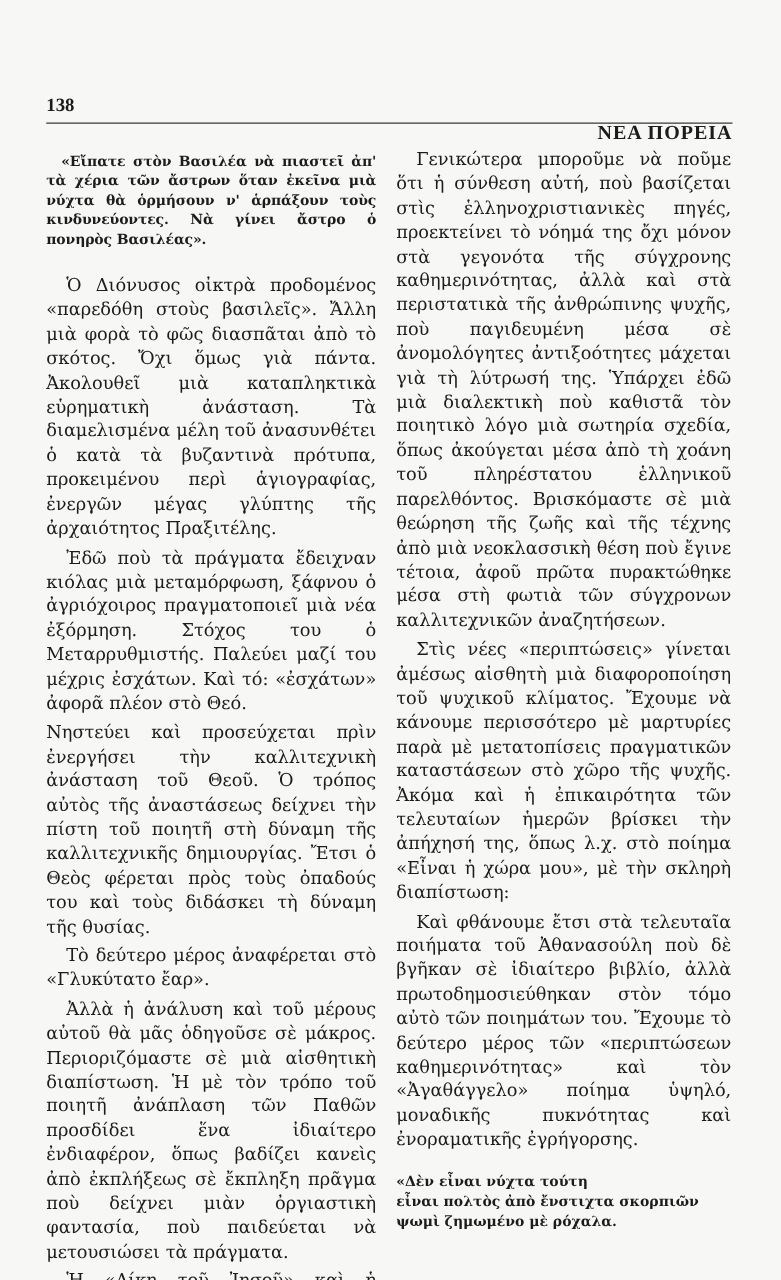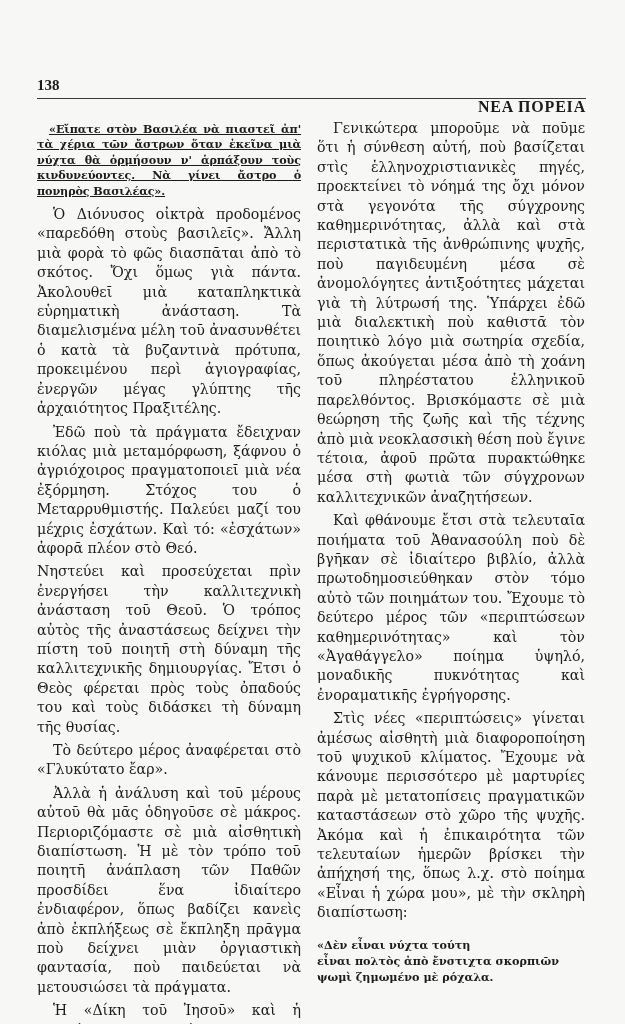--- a/index.html
+++ b/index.html
@@ -27,21 +27,21 @@
     position: absolute; top: 119px;
     font-size: 14.2px; line-height: 19.4px;
     text-align: justify; hyphens: manual;
   }
   .col-left { left: 37px; width: 264px; }
   .col-right { left: 317px; width: 268px; }
   .col p { margin: 0 0 4px 0; text-indent: 16px; }
   .col p.noindent { text-indent: 0; }
   .col p.quote {
     font-size: 11.2px; line-height: 15.4px; font-weight: bold;
-    margin: 3px 0 6px 0; text-indent: 12px; letter-spacing: -0.1px; text-decoration: underline;
+    margin: 3px 0 21px 0; text-indent: 12px; letter-spacing: -0.1px;
   }
   .col p.verse {
     font-size: 11.2px; line-height: 16px; font-weight: bold;
     text-indent: 0; text-align: left; margin-top: 14px; white-space: pre-line;
   }
 </style>
 </head>
 <body>
 
 <div class="page">
@@ -55,19 +55,19 @@
     <p>Ὁ Διόνυσος οἰκτρὰ προδομένος «παρεδόθη στοὺς βασιλεῖς». Ἄλλη μιὰ φορὰ τὸ φῶς διασπᾶται ἀπὸ τὸ σκότος. Ὄχι ὅμως γιὰ πάντα. Ἀκολουθεῖ μιὰ καταπληκτικὰ εὑρηματικὴ ἀνάσταση. Τὰ διαμελισμένα μέλη τοῦ ἀνασυνθέτει ὁ κατὰ τὰ βυζαντινὰ πρότυπα, προκειμένου περὶ ἁγιογραφίας, ἐνεργῶν μέγας γλύπτης τῆς ἀρχαιότητος Πραξιτέλης.</p>
     <p>Ἐδῶ ποὺ τὰ πράγματα ἔδειχναν κιόλας μιὰ μεταμόρφωση, ξάφνου ὁ ἀγριόχοιρος πραγματοποιεῖ μιὰ νέα ἐξόρμηση. Στόχος του ὁ Μεταρρυθμιστής. Παλεύει μαζί του μέχρις ἐσχάτων. Καὶ τό: «ἐσχάτων» ἀφορᾶ πλέον στὸ Θεό.</p>
     <p class="noindent">Νηστεύει καὶ προσεύχεται πρὶν ἐνεργήσει τὴν καλλιτεχνικὴ ἀνάσταση τοῦ Θεοῦ. Ὁ τρόπος αὐτὸς τῆς ἀναστάσεως δείχνει τὴν πίστη τοῦ ποιητῆ στὴ δύναμη τῆς καλλιτεχνικῆς δημιουργίας. Ἔτσι ὁ Θεὸς φέρεται πρὸς τοὺς ὀπαδούς του καὶ τοὺς διδάσκει τὴ δύναμη τῆς θυσίας.</p>
     <p>Τὸ δεύτερο μέρος  ἀναφέρεται στὸ «Γλυκύτατο ἔαρ».</p>
     <p>Ἀλλὰ ἡ ἀνάλυση καὶ τοῦ μέρους αὐτοῦ θὰ μᾶς ὁδηγοῦσε σὲ μάκρος. Περιοριζόμαστε σὲ μιὰ αἰσθητικὴ διαπίστωση. Ἡ μὲ τὸν τρόπο τοῦ ποιητῆ ἀνάπλαση τῶν Παθῶν προσδίδει ἕνα ἰδιαίτερο ἐνδιαφέρον, ὅπως βαδίζει κανεὶς ἀπὸ ἐκπλήξεως σὲ ἔκπληξη πρᾶγμα ποὺ δείχνει μιὰν ὀργιαστικὴ φαντασία, ποὺ παιδεύεται νὰ μετουσιώσει τὰ πράγματα.</p>
     <p>Ἡ «Δίκη τοῦ Ἰησοῦ» καὶ ἡ πρωτότυπη «Σταύρωση» μᾶς μεταφέ-</p>
   </div>
 
   <div class="col col-right">
     <p>Γενικώτερα μποροῦμε νὰ ποῦμε ὅτι ἡ σύνθεση αὐτή, ποὺ βασίζεται στὶς ἑλληνοχριστιανικὲς πηγές, προεκτείνει τὸ νόημά της ὄχι μόνον στὰ γεγονότα τῆς σύγχρονης καθημερινότητας, ἀλλὰ καὶ στὰ περιστατικὰ τῆς ἀνθρώπινης ψυχῆς, ποὺ παγιδευμένη μέσα σὲ ἀνομολόγητες ἀντιξοότητες μάχεται γιὰ τὴ λύτρωσή της. Ὑπάρχει ἐδῶ μιὰ διαλεκτικὴ ποὺ καθιστᾶ τὸν ποιητικὸ λόγο μιὰ σωτηρία σχεδία, ὅπως ἀκούγεται μέσα ἀπὸ τὴ χοάνη τοῦ πληρέστατου ἑλληνικοῦ παρελθόντος. Βρισκόμαστε σὲ μιὰ θεώρηση τῆς ζωῆς καὶ τῆς τέχνης ἀπὸ μιὰ νεοκλασσικὴ θέση ποὺ ἔγινε τέτοια, ἀφοῦ πρῶτα πυρακτώθηκε μέσα στὴ φωτιὰ τῶν σύγχρονων καλλιτεχνικῶν ἀναζητήσεων.</p>
+    <p>Στὶς νέες «περιπτώσεις» γίνεται ἀμέσως αἰσθητὴ μιὰ διαφοροποίηση τοῦ ψυχικοῦ κλίματος. Ἔχουμε νὰ κάνουμε περισσότερο μὲ μαρτυρίες παρὰ μὲ μετατοπίσεις πραγματικῶν καταστάσεων στὸ χῶρο τῆς ψυχῆς. Ἀκόμα καὶ ἡ ἐπικαιρότητα τῶν τελευταίων ἡμερῶν βρίσκει τὴν ἀπήχησή της, ὅπως λ.χ. στὸ ποίημα «Εἶναι ἡ χώρα μου», μὲ τὴν σκληρὴ διαπίστωση:</p>
     <p>Καὶ φθάνουμε ἔτσι στὰ τελευταῖα ποιήματα τοῦ Ἀθανασούλη ποὺ δὲ βγῆκαν σὲ ἰδιαίτερο βιβλίο, ἀλλὰ πρωτοδημοσιεύθηκαν στὸν τόμο αὐτὸ τῶν ποιημάτων του. Ἔχουμε τὸ δεύτερο μέρος τῶν «περιπτώσεων καθημερινότητας» καὶ τὸν «Ἀγαθάγγελο» ποίημα ὑψηλό, μοναδικῆς πυκνότητας καὶ ἐνοραματικῆς ἐγρήγορσης.</p>
-    <p>Στὶς νέες «περιπτώσεις» γίνεται ἀμέσως αἰσθητὴ μιὰ διαφοροποίηση τοῦ ψυχικοῦ κλίματος. Ἔχουμε νὰ κάνουμε περισσότερο μὲ μαρτυρίες παρὰ μὲ μετατοπίσεις πραγματικῶν καταστάσεων στὸ χῶρο τῆς ψυχῆς. Ἀκόμα καὶ ἡ ἐπικαιρότητα τῶν τελευταίων ἡμερῶν βρίσκει τὴν ἀπήχησή της, ὅπως λ.χ. στὸ ποίημα «Εἶναι ἡ χώρα μου», μὲ τὴν σκληρὴ διαπίστωση:</p>
     <p class="verse">«Δὲν εἶναι νύχτα τούτη
 εἶναι πολτὸς ἀπὸ ἔνστιχτα σκορπιῶν
 ψωμὶ ζημωμένο μὲ ρόχαλα.</p>
   </div>
 </div>
 
 </body></html>

